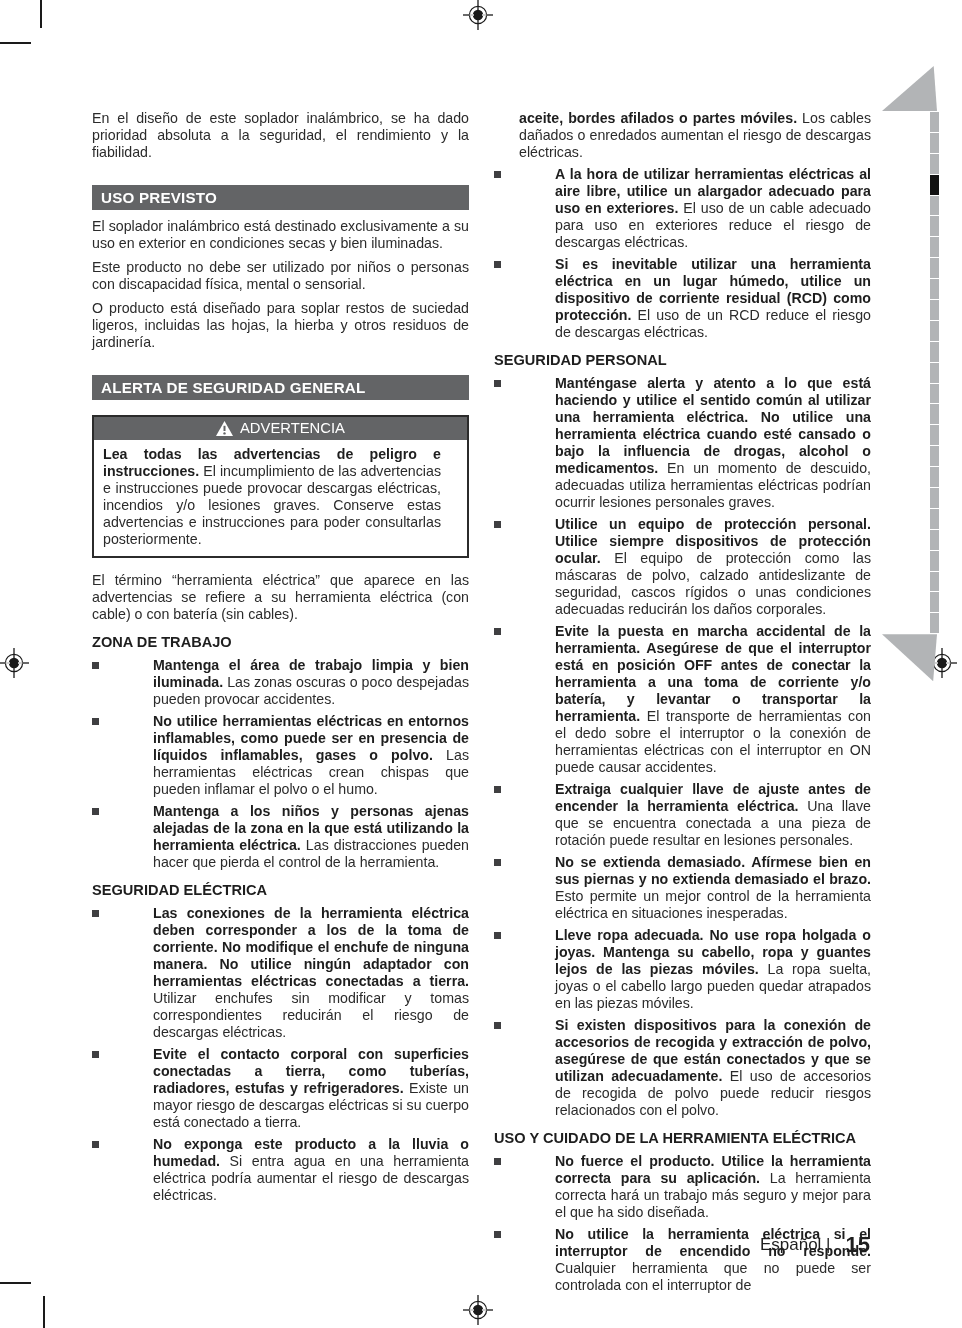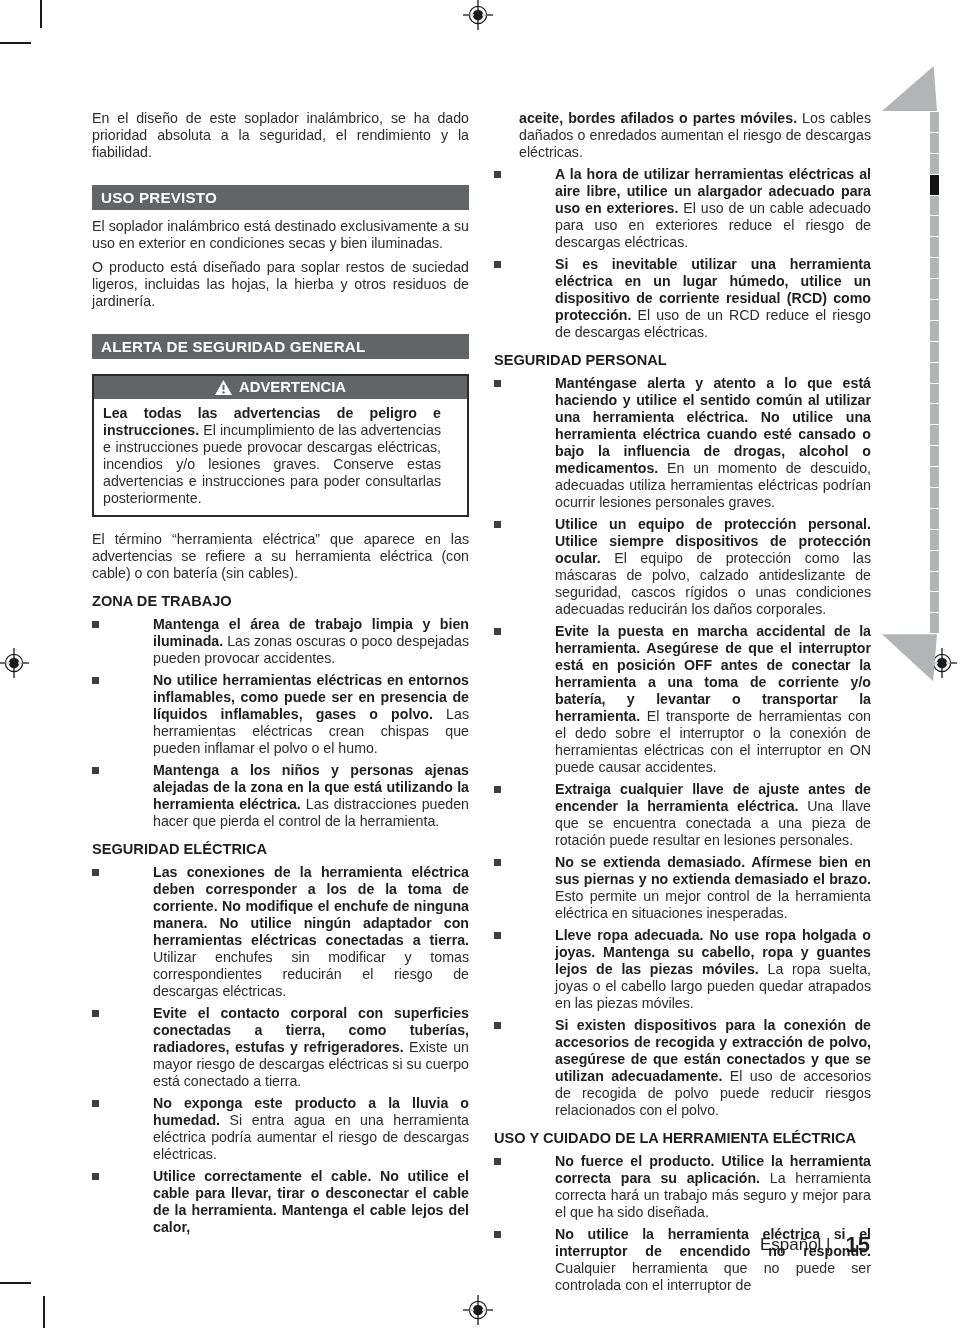--- a/index.html
+++ b/index.html
@@ -18,21 +18,21 @@
   .col-left{left:92px;}
   .col-right{left:494px;}
   p.body{margin:0 0 7px 0;}
   .section-bar{
     background:var(--bar);color:#fff;font-weight:bold;font-size:15.2px;
     padding:4px 9px;margin:24px 0 8px 0;text-align:left;letter-spacing:.2px;
   }
   .subhead{font-weight:bold;font-size:14.6px;color:#1e1e1e;margin:11px 0 6px 0;text-align:left;}
   .warn-box{border:2px solid #2b2b2b;margin:15px 0 14px 0;}
   .warn-head{
-    background:var(--bar);color:#fff;font-weight:bold;font-size:14.8px;
+    background:var(--bar);color:#fff;font-weight:normal;font-size:14.8px;
     display:flex;align-items:center;justify-content:center;gap:7px;padding:3px 0;
   }
   .warn-body{padding:6px 26px 8px 9px;margin:0;}
   .bullet{display:flex;margin:0 0 5px 0;gap:36px;}
   .bullet .mark{flex:0 0 25px;}
   .bullet .mark::before{content:"";display:block;width:7px;height:7px;background:#3f3f41;margin-top:5px;}
   .bullet .bt{flex:1;}
   .cont{margin:0 0 5px 25px;}
   b{color:#1e1e1e;}
   
@@ -100,20 +100,21 @@
   <circle r="5.2" fill="#1a1a1a"></circle>
   <line x1="-8.4" y1="0" x2="-4" y2="0" stroke="#ffffff" stroke-width="1.4"></line>
   <line x1="4" y1="0" x2="8.4" y2="0" stroke="#ffffff" stroke-width="1.4"></line>
 </svg>
 
 <div class="col col-left">
   <p class="body">En el diseño de este soplador inalámbrico, se ha dado prioridad absoluta a la seguridad, el rendimiento y la fiabilidad.</p>
 
   <div class="section-bar">USO PREVISTO</div>
   <p class="body">El soplador inalámbrico está destinado exclusivamente a su uso en exterior en condiciones secas y bien iluminadas.</p>
+  <p class="body">Este producto no debe ser utilizado por niños o personas con discapacidad física, mental o sensorial.</p>
   <p class="body">O producto está diseñado para soplar restos de suciedad ligeros, incluidas las hojas, la hierba y otros residuos de jardinería.</p>
 
   <div class="section-bar">ALERTA DE SEGURIDAD GENERAL</div>
 
   <div class="warn-box">
     <div class="warn-head">
       <svg width="17" height="15" viewBox="0 0 17 15">
         <path d="M8.5 0 L17 15 L0 15 Z" fill="#ffffff"></path>
         <rect x="7.5" y="4.8" width="2" height="5.2" fill="#636466"></rect>
         <circle cx="8.5" cy="12.4" r="1.2" fill="#636466"></circle>
@@ -146,24 +147,20 @@
     <span class="mark"></span>
     <p class="bt"><b>Las conexiones de la herramienta eléctrica deben corresponder a los de la toma de corriente. No modifique el enchufe de ninguna manera. No utilice ningún adaptador con herramientas eléctricas conectadas a tierra.</b> <span>Utilizar enchufes sin modificar y tomas correspondientes reducirán el riesgo de descargas eléctricas.</span></p>
   </div>
   <div class="bullet">
     <span class="mark"></span>
     <p class="bt"><b>Evite el contacto corporal con superficies conectadas a tierra, como tuberías, radiadores, estufas y refrigeradores.</b> <span>Existe un mayor riesgo de descargas eléctricas si su cuerpo está conectado a tierra.</span></p>
   </div>
   <div class="bullet">
     <span class="mark"></span>
     <p class="bt"><b>No exponga este producto a la lluvia o humedad.</b> <span>Si entra agua en una herramienta eléctrica podría aumentar el riesgo de descargas eléctricas.</span></p>
-  </div>
-  <div class="bullet">
-    <span class="mark"></span>
-    <p class="bt"><b>Utilice correctamente el cable. No utilice el cable para llevar, tirar o desconectar el cable de la herramienta. Mantenga el cable lejos del calor,</b> <span></span></p>
   </div>
 </div>
 
 <div class="col col-right">
   <p class="cont"><b>aceite, bordes afilados o partes móviles.</b> <span>Los cables dañados o enredados aumentan el riesgo de descargas eléctricas.</span></p>
 
   <div class="bullet">
     <span class="mark"></span>
     <p class="bt"><b>A la hora de utilizar herramientas eléctricas al aire libre, utilice un alargador adecuado para uso en exteriores.</b> <span>El uso de un cable adecuado para uso en exteriores reduce el riesgo de descargas eléctricas.</span></p>
   </div>

